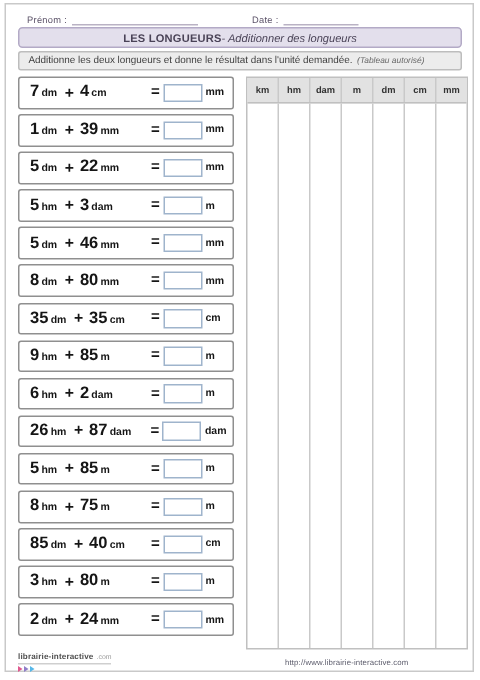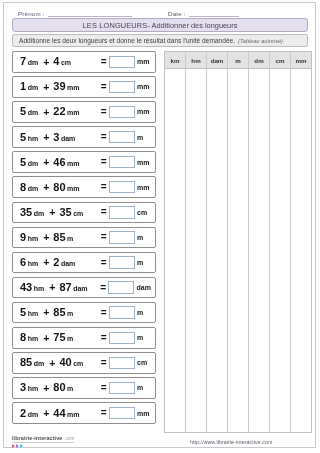--- a/index.html
+++ b/index.html
@@ -62,24 +62,24 @@
     border-radius: 3px;
     box-sizing: border-box;
     display: flex;
     align-items: center;
     justify-content: center;
     font-size: 7.4px;
     color: #4a4357;
     white-space: nowrap;
   }
   .titlebar .strong {
-    font-weight: normal;
+    font-weight: bold;
     letter-spacing: .15px;
   }
-  .titlebar .rest { font-weight: normal; }
+  .titlebar .rest { font-weight: normal; font-style: italic; }
 
   
   .instrbar {
     position: absolute;
     left: 8px; top: 31px;
     width: 296px;
     height: 13px;
     background: #ececec;
     border: 1px solid #bdbdbd;
     border-radius: 2px;
@@ -412,21 +412,21 @@
         <span class="termwrap">
           <span class="num">2</span>
           <span class="unit">dam</span>
         </span>
         <span class="eq">=</span>
         <span class="answerbox"></span>
         <span class="resunit">m</span>
       </div>
       <div class="exrow">
         <span class="termwrap">
-          <span class="num">43</span>
+          <span class="num">26</span>
           <span class="unit">hm</span>
         </span>
         <span class="plus">+</span>
         <span class="termwrap">
           <span class="num">87</span>
           <span class="unit">dam</span>
         </span>
         <span class="eq">=</span>
         <span class="answerbox"></span>
         <span class="resunit">dam</span>
@@ -487,21 +487,21 @@
         <span class="answerbox"></span>
         <span class="resunit">m</span>
       </div>
       <div class="exrow">
         <span class="termwrap">
           <span class="num">2</span>
           <span class="unit">dm</span>
         </span>
         <span class="plus">+</span>
         <span class="termwrap">
-          <span class="num">44</span>
+          <span class="num">24</span>
           <span class="unit">mm</span>
         </span>
         <span class="eq">=</span>
         <span class="answerbox"></span>
         <span class="resunit">mm</span>
       </div>
     </div>
 
   <div class="convtable">
     <div class="convhead" id="conv-head">

